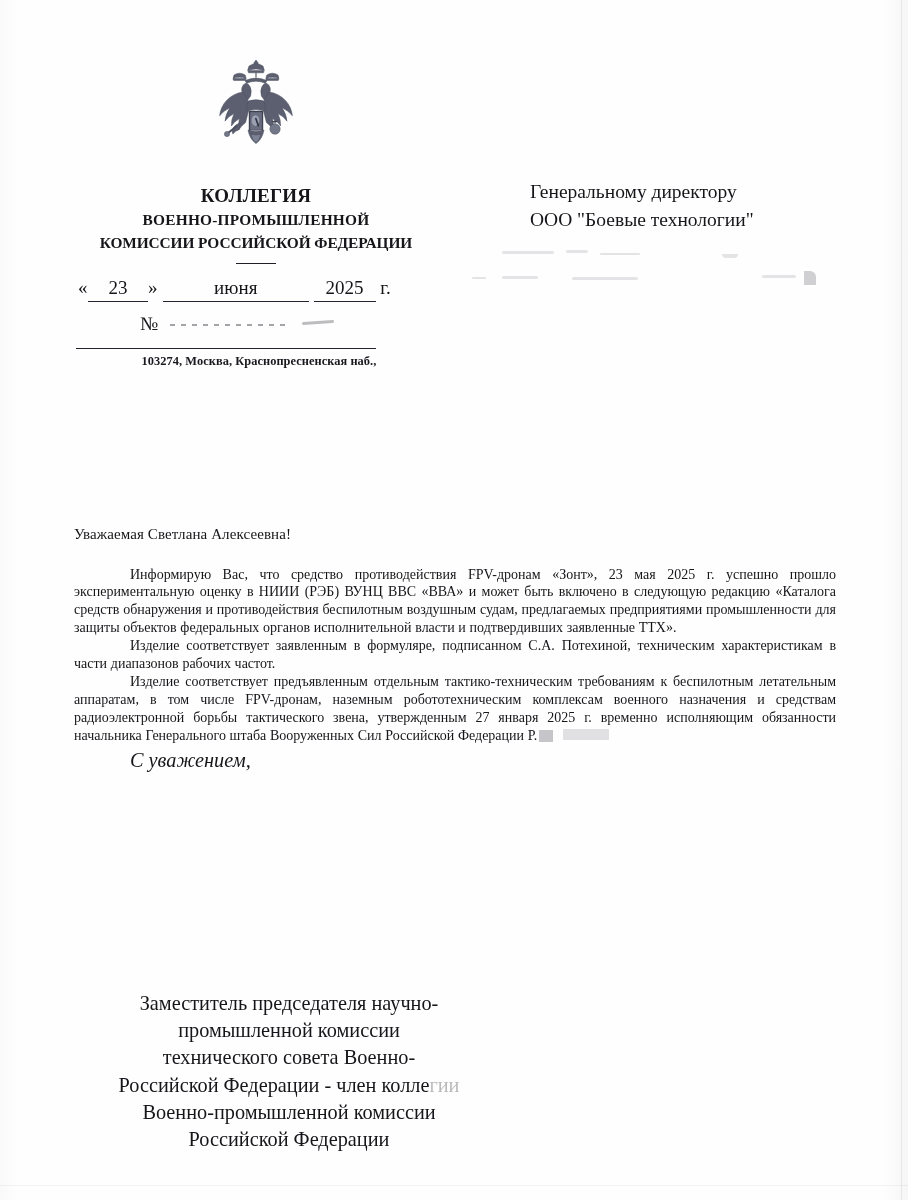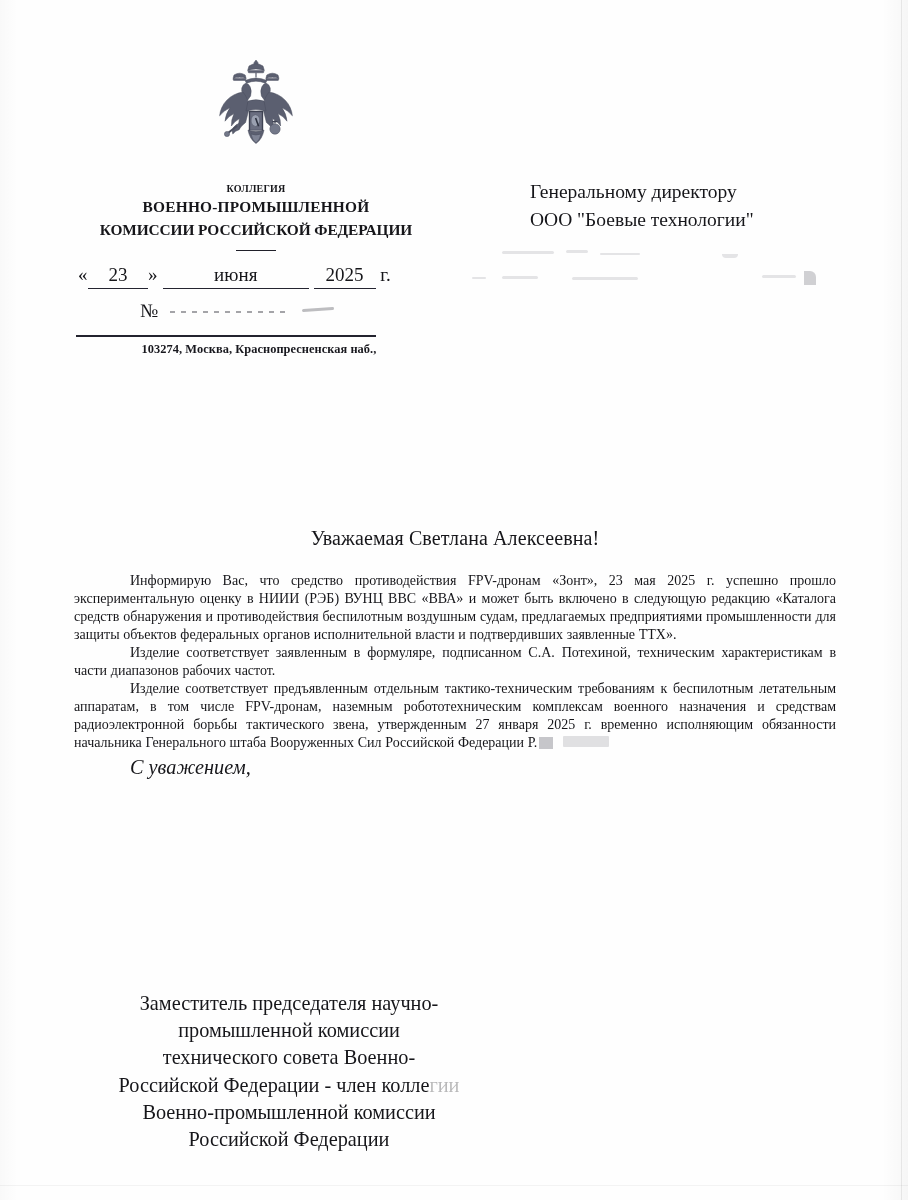--- a/index.html
+++ b/index.html
@@ -62,21 +62,21 @@
   }
 
   .org-title {
     font-weight: bold;
     font-size: 15.4px;
     line-height: 1.44;
     letter-spacing: 0.2px;
     color: #16161a;
     white-space: nowrap;
   }
-  .org-title .ln1 { font-size: 10px; }
+  .org-title .ln1 { font-size: 19px; }
   .org-title .ln2 { font-size: 15.4px; }
   .org-title .ln3 { font-size: 15.4px; letter-spacing: -0.1px; }
 
   .rule-short {
     width: 40px;
     height: 1.6px;
     background: #20202a;
     margin: 9px auto 13px auto;
   }
 
@@ -204,22 +204,21 @@
 
   
   .body-block {
     position: absolute;
     left: 74px;
     top: 525px;
     width: 762px;
   }
 
   .salutation {
-    text-align: center;
-    font-size: 20px;
+    font-size: 15px;
     line-height: 1.3;
     margin-bottom: 21px;
     color: #16161a;
     letter-spacing: 0.1px;
   }
 
   .para {
     text-align: justify;
     text-justify: inter-word;
     font-size: 14px;

